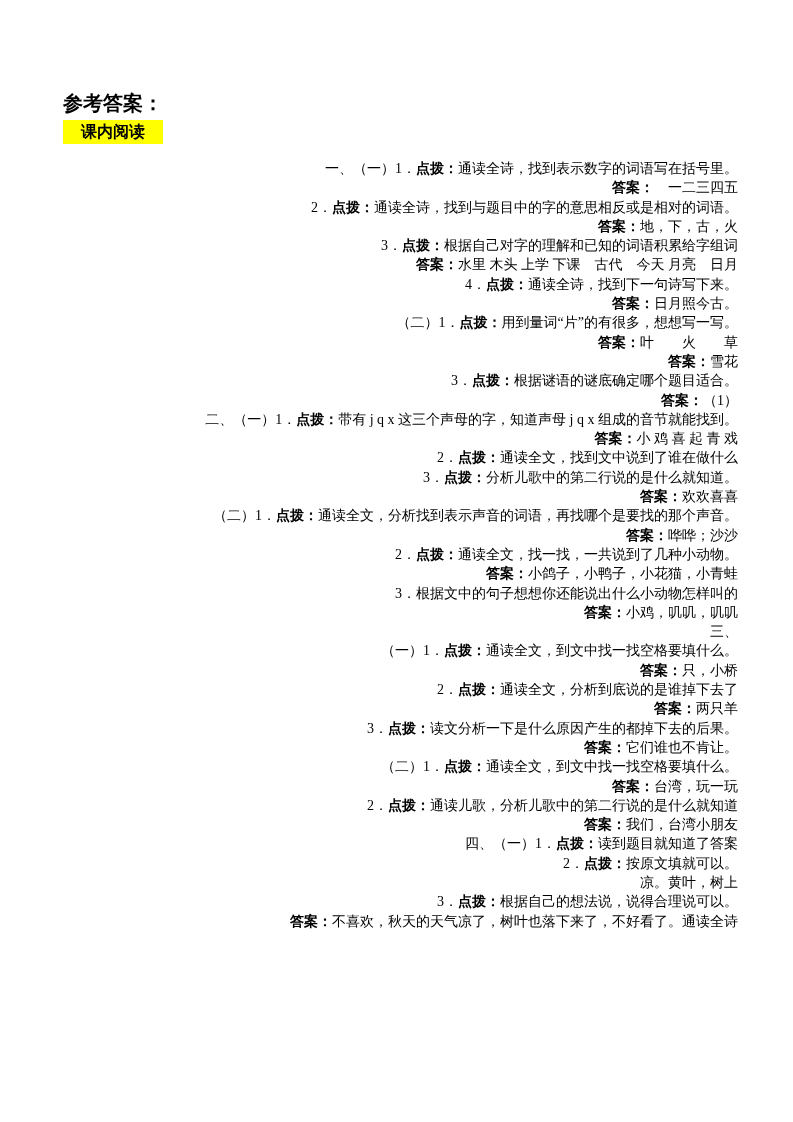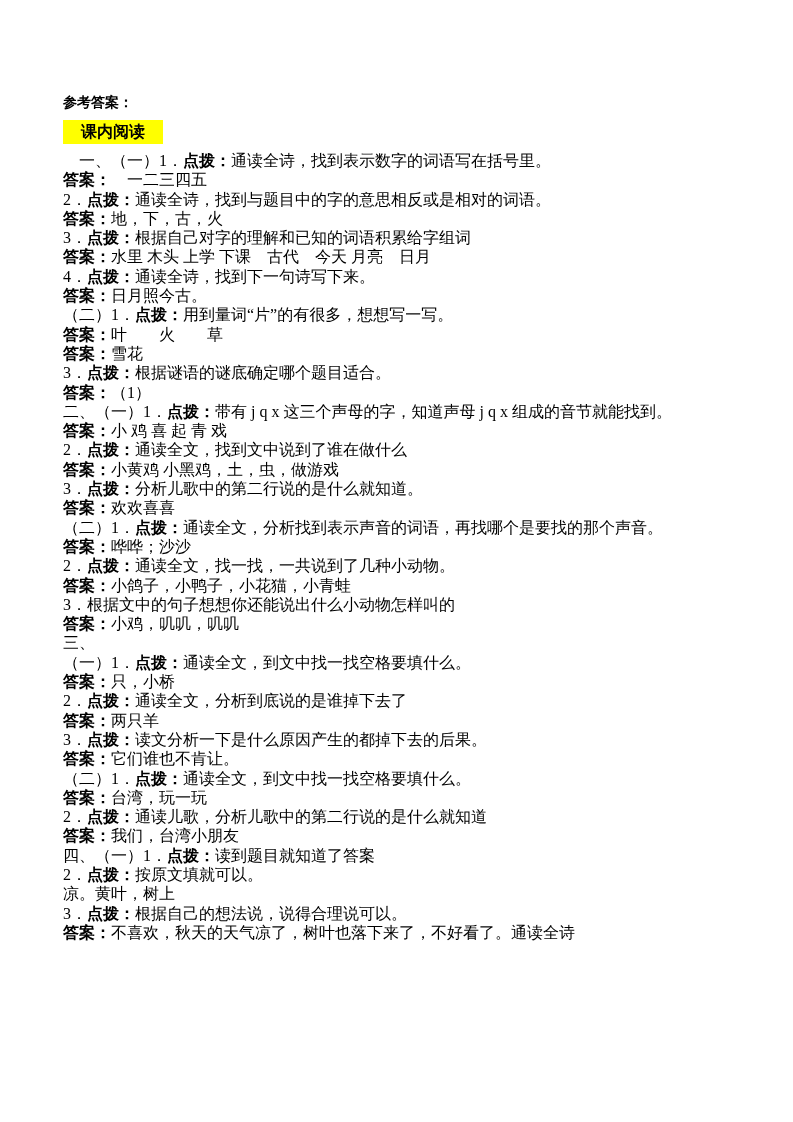--- a/index.html
+++ b/index.html
@@ -15,44 +15,45 @@
     font-family: "Liberation Serif", "DejaVu Serif", serif;
   }
   .page {
     box-sizing: border-box;
     width: 793px;
     height: 1122px;
     padding: 93px 55px 40px 63px;
     background: #ffffff;
   }
   .doc-title {
-    font-size: 14px;
+    font-size: 20px;
     line-height: 20px;
     font-weight: bold;
     margin: 0;
     white-space: pre-wrap;
   }
   .section-heading-wrap {
     margin-top: 7px;
     height: 26px;
   }
   .section-heading {
     display: inline-block;
     background: #ffff00;
     font-family: "Liberation Sans", "DejaVu Sans", sans-serif;
     font-size: 16px;
     line-height: 24px;
     font-weight: bold;
     padding: 0 18px;
     margin: 0;
   }
   .answers-list {
-    margin-top: 5px;
-    font-size: 16px;
+    margin-top: 13px;
+    font-size: 14px;
     line-height: 19.3px;
+    text-align: right;
   }
   .line {
     white-space: pre-wrap;
     min-height: 19.3px;
   }
   .line .lbl {
     font-weight: bold;
   }
 </style>
 </head>
@@ -94,21 +95,20 @@
       <div class="line"><span class="pre">3．</span><span class="lbl">点拨：</span><span class="txt">根据谜语的谜底确定哪个题目适合。</span></div>
 
       <div class="line"><span class="pre"></span><span class="lbl">答案：</span><span class="txt">（1）</span></div>
 
       <div class="line"><span class="pre">二、（一）1．</span><span class="lbl">点拨：</span><span class="txt">带有 j q x 这三个声母的字，知道声母 j q x 组成的音节就能找到。</span></div>
 
       <div class="line"><span class="pre"></span><span class="lbl">答案：</span><span class="txt">小 鸡 喜 起 青 戏</span></div>
 
       <div class="line"><span class="pre">2．</span><span class="lbl">点拨：</span><span class="txt">通读全文，找到文中说到了谁在做什么</span></div>
 
-      <div class="line"><span class="pre"></span><span class="lbl">答案：</span><span class="txt">小黄鸡 小黑鸡，土，虫，做游戏</span></div>
 
       <div class="line"><span class="pre">3．</span><span class="lbl">点拨：</span><span class="txt">分析儿歌中的第二行说的是什么就知道。</span></div>
 
       <div class="line"><span class="pre"></span><span class="lbl">答案：</span><span class="txt">欢欢喜喜</span></div>
 
       <div class="line"><span class="pre">（二）1．</span><span class="lbl">点拨：</span><span class="txt">通读全文，分析找到表示声音的词语，再找哪个是要找的那个声音。</span></div>
 
       <div class="line"><span class="pre"></span><span class="lbl">答案：</span><span class="txt">哗哗；沙沙</span></div>
 
       <div class="line"><span class="pre">2．</span><span class="lbl">点拨：</span><span class="txt">通读全文，找一找，一共说到了几种小动物。</span></div>

